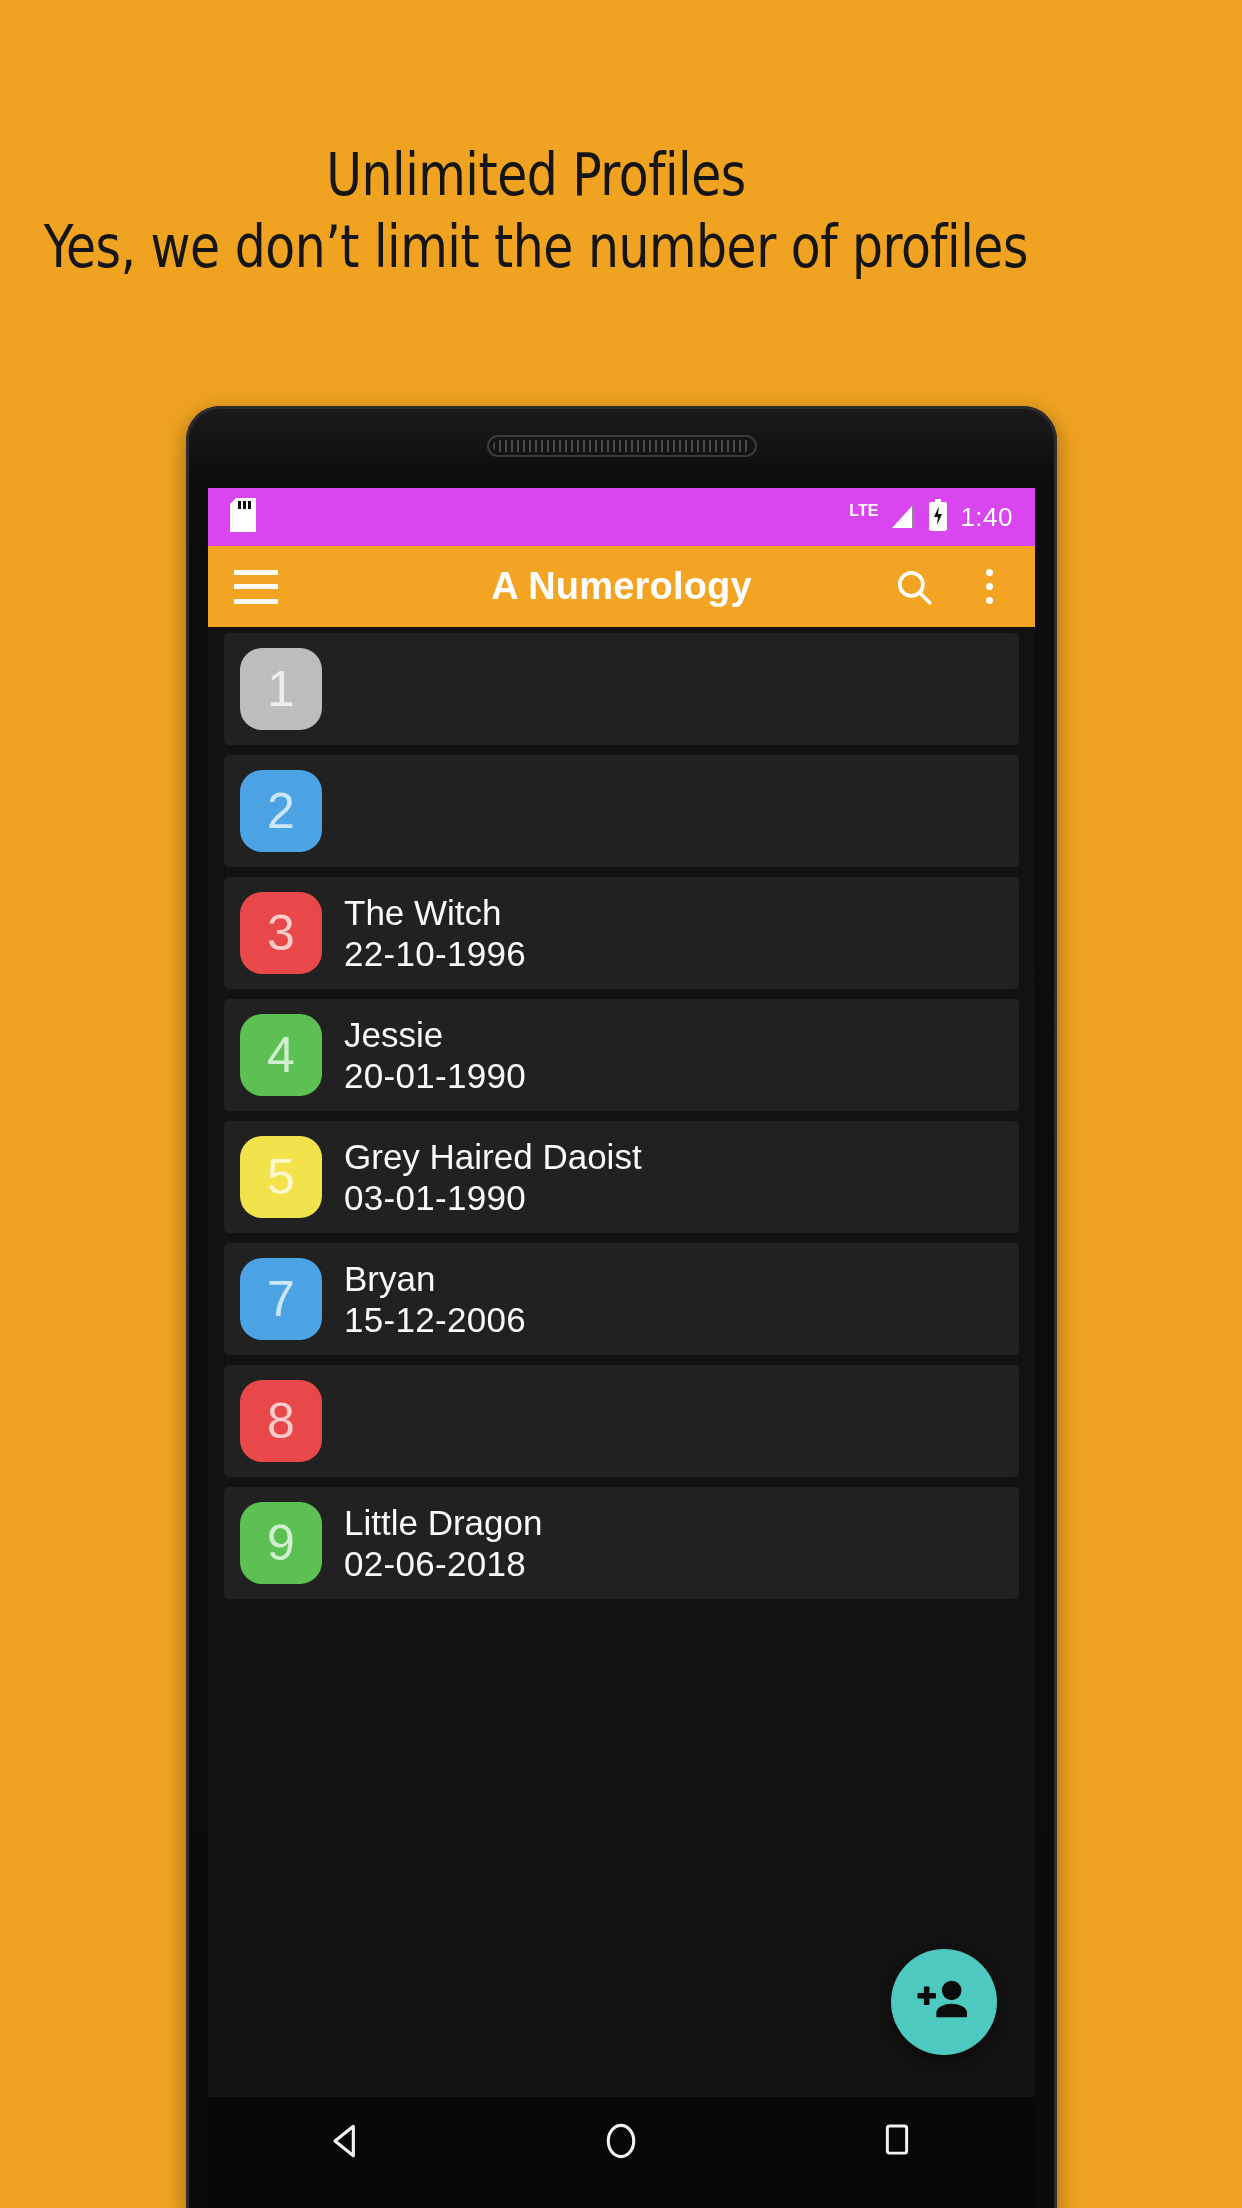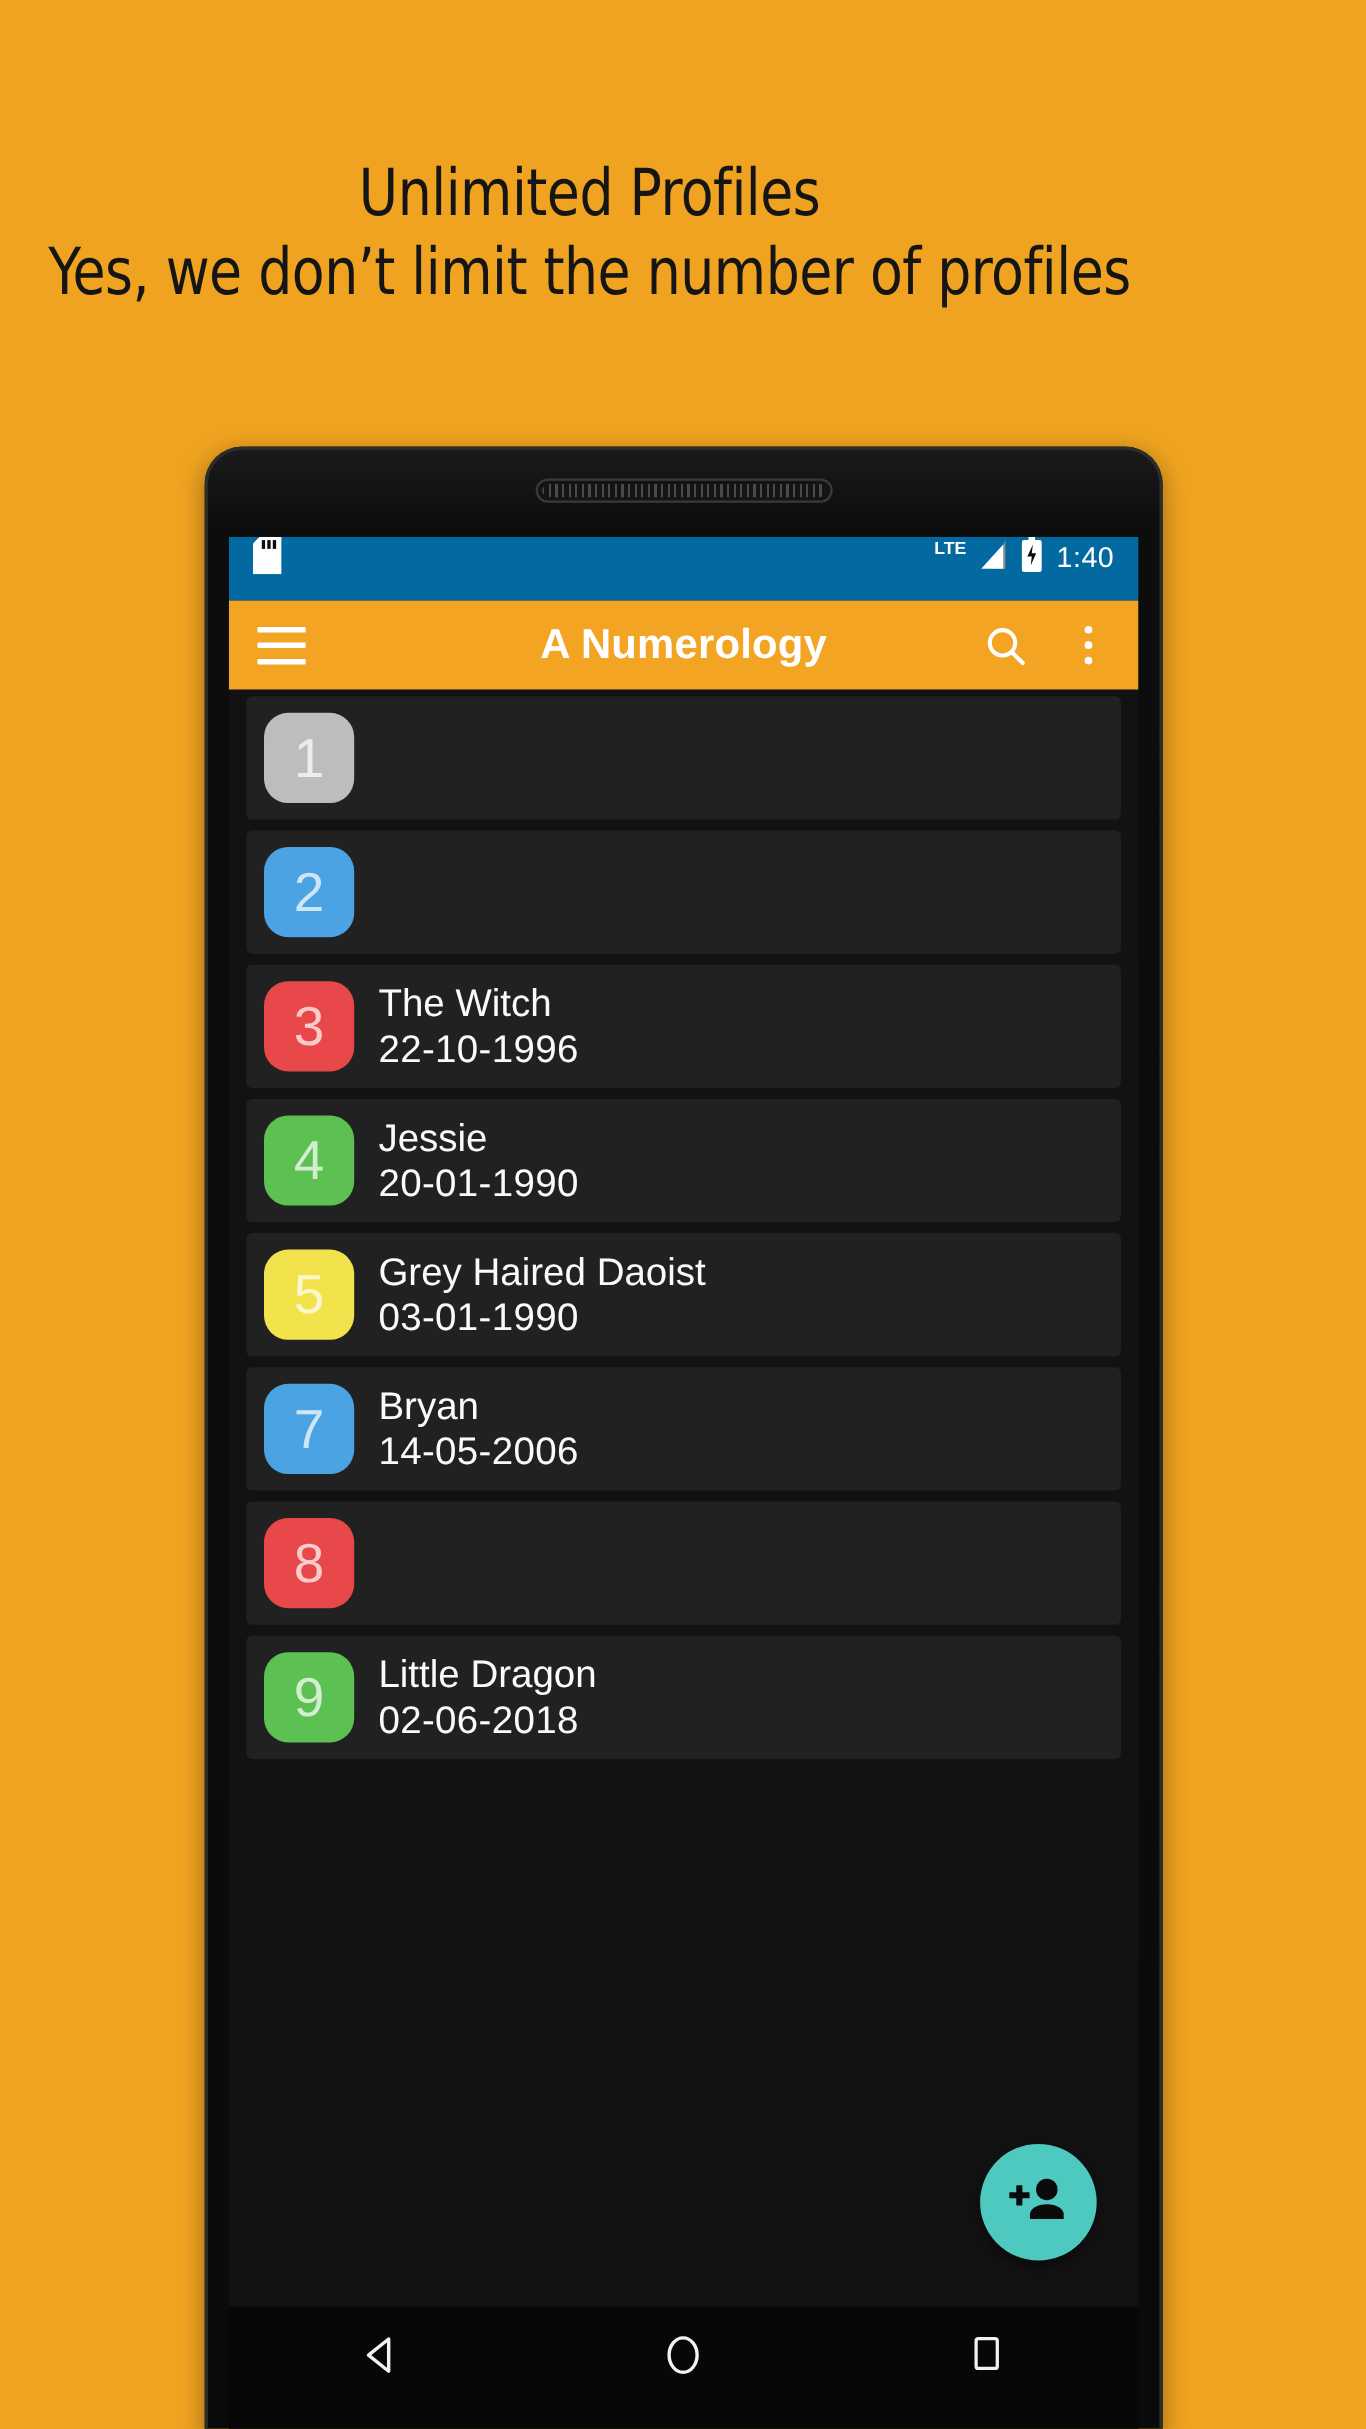--- a/index.html
+++ b/index.html
@@ -57,22 +57,22 @@
   .screen {
     position:absolute; left:22px; top:82px;
     width:827px; height:1609px;
     background:#121212;
     overflow:hidden;
     display:flex; flex-direction:column;
   }
 
   
   .statusbar {
-    height:58px; background:#0369a1; color:#fff;
-    display:flex; align-items:flex-start; padding:0 22px;
+    height:58px; background:#d946ef; color:#fff;
+    display:flex; align-items:center; padding:0 22px;
     flex:0 0 auto;
   }
   .sb-left { display:flex; align-items:center; gap:10px; }
   .sb-right { margin-left:auto; display:flex; align-items:center; gap:12px; }
   .sb-time { font-size:26px; font-weight:400; letter-spacing:.5px; color:#fff; }
   .sb-lte { font-size:16px; font-weight:700; line-height:1; margin-right:-4px; align-self:flex-start; margin-top:4px;}
 
   
   .appbar {
     height:81px; background:#F4A423;
@@ -236,21 +236,21 @@
         <div class="card-text">
           <div class="card-name">Grey Haired Daoist</div>
           <div class="card-date">03-01-1990</div>
         </div>
       </div>
 
       <div class="card">
         <div class="badge" style="background:#4BA3E3;">7</div>
         <div class="card-text">
           <div class="card-name">Bryan</div>
-          <div class="card-date">14-05-2006</div>
+          <div class="card-date">15-12-2006</div>
         </div>
       </div>
 
       <div class="card">
         <div class="badge" style="background:#E8484A;">8</div>
       </div>
 
       <div class="card">
         <div class="badge" style="background:#5CC052;">9</div>
         <div class="card-text">

